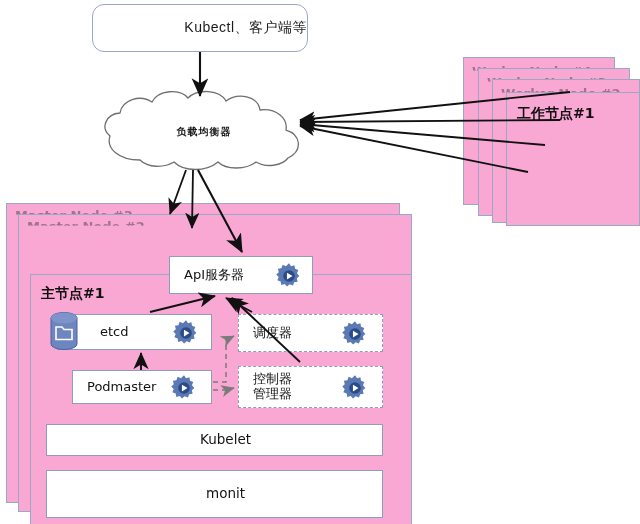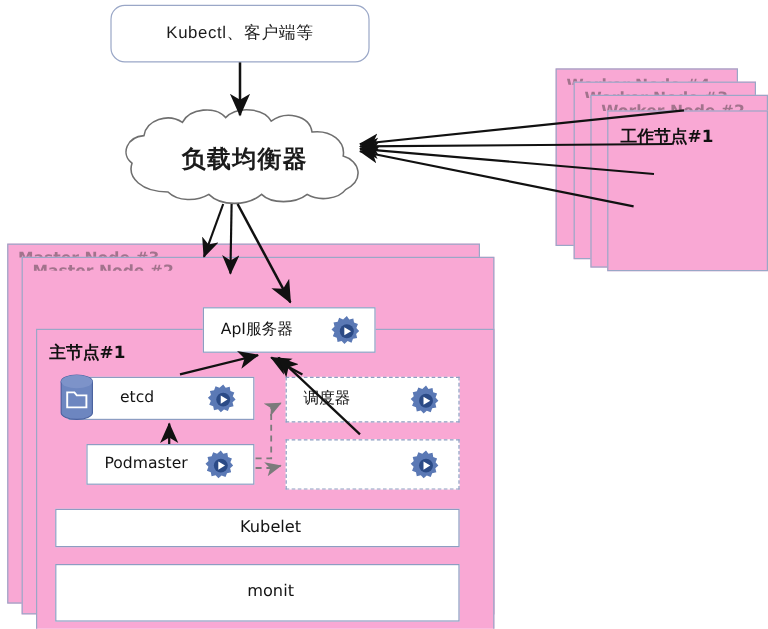--- a/index.html
+++ b/index.html
@@ -9,30 +9,30 @@
     overflow:hidden;
   }
   .stage{position:absolute;inset:0;}
   svg.wires{position:absolute;left:0;top:0;width:640px;height:524px;pointer-events:none;}
 
   
   .node{position:absolute;box-sizing:border-box;background:#ffffff;}
   .client-box{
     left:92px;top:4px;width:216px;height:48px;
     border:1px solid #9aa7c7;border-radius:12px;
-    display:flex;align-items:center;justify-content:center;
+    display:flex;align-items:center;justify-content:flex-end;
     font-size:14px;color:#1c1c1c;letter-spacing:.5px;
   }
 
   
   .cloud{position:absolute;left:96px;top:86px;width:216px;height:92px;}
   .cloud .label{
     position:absolute;left:0;top:0;width:216px;height:92px;
     display:flex;align-items:center;justify-content:center;
-    font-size:20px;color:#1b1b1b;font-weight:700;
+    font-size:10px;color:#1b1b1b;font-weight:700;
     font-family:"DejaVu Sans",sans-serif;letter-spacing:1px;
   }
 
   
   .card{
     position:absolute;box-sizing:border-box;
     background:#f9a8d4;border:1px solid #9aa7c7;
   }
   .card .title{
     position:absolute;font-size:14px;color:#111;font-weight:700;
@@ -199,20 +199,22 @@
           <path d="M16 2.5l2.2 3.0 3.6-.9.6 3.7 3.5 1.3-1.4 3.5 2.5 2.8-2.7 2.5.9 3.6-3.7.7-1.3 3.5-3.5-1.4-2.8 2.5-2.5-2.7-3.6.9-.7-3.7-3.5-1.3 1.4-3.5L2.4 14.4l2.7-2.5-.9-3.6 3.7-.7 1.3-3.5 3.5 1.4z"></path>
         </g>
         <circle cx="16" cy="16" r="8.2" fill="#5b79b5"></circle>
         <circle cx="16" cy="16" r="6.2" fill="#2b4a86"></circle>
         <path d="M13.8 12.4l6.0 3.6-6.0 3.6z" fill="#ffffff"></path>
       </svg>
     </span>
   </div>
 
   <div class="comp dashed" id="ctrl-mgr">
+    <span class="ctext">控制器
+管理器</span>
     <span class="gear">
       <svg viewBox="0 0 32 32" width="30" height="30">
         <g fill="#5b79b5">
           <path d="M16 2.5l2.2 3.0 3.6-.9.6 3.7 3.5 1.3-1.4 3.5 2.5 2.8-2.7 2.5.9 3.6-3.7.7-1.3 3.5-3.5-1.4-2.8 2.5-2.5-2.7-3.6.9-.7-3.7-3.5-1.3 1.4-3.5L2.4 14.4l2.7-2.5-.9-3.6 3.7-.7 1.3-3.5 3.5 1.4z"></path>
         </g>
         <circle cx="16" cy="16" r="8.2" fill="#5b79b5"></circle>
         <circle cx="16" cy="16" r="6.2" fill="#2b4a86"></circle>
         <path d="M13.8 12.4l6.0 3.6-6.0 3.6z" fill="#ffffff"></path>
       </svg>
     </span>

